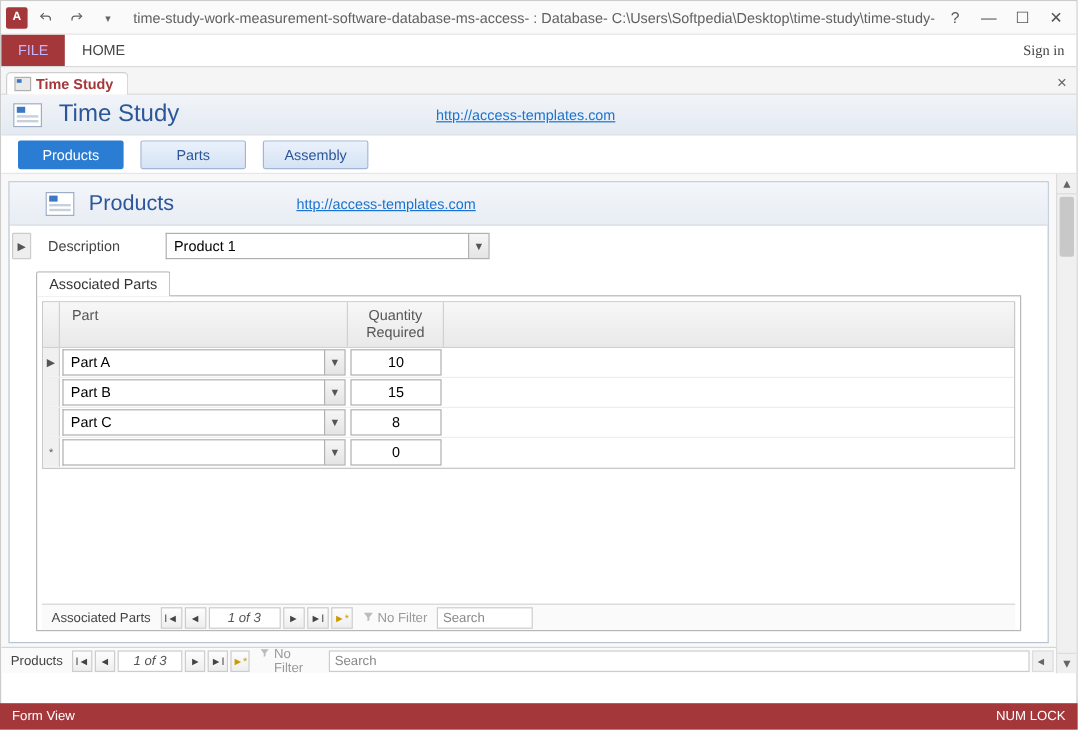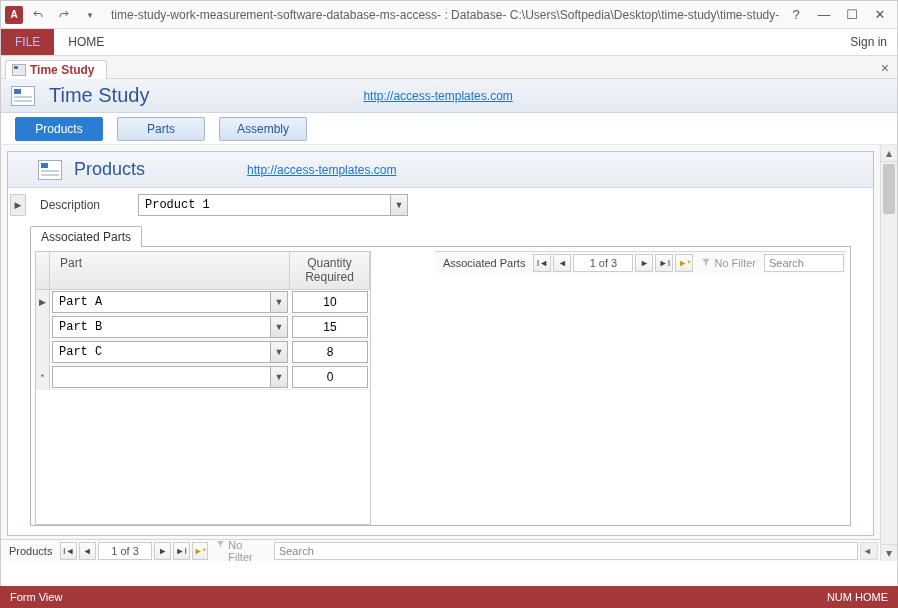--- a/index.html
+++ b/index.html
@@ -11,21 +11,21 @@
   .qat-btn { width: 22px; height: 22px; display: flex; align-items: center; justify-content: center; color: #666; cursor: pointer; }
   .qat-btn svg { width: 12px; height: 12px; }
   .title-path { flex: 1; color: #606060; font-size: 12px; white-space: nowrap; overflow: hidden; padding-left: 6px; }
   .win-btns { display: flex; gap: 2px; }
   .win-btn { width: 26px; height: 22px; display: flex; align-items: center; justify-content: center; color: #555; cursor: pointer; font-size: 13px; }
 
   
   .ribbon { height: 26px; display: flex; align-items: center; background: #fff; }
   .file-tab { background: #a4373a; color: #c4b5fd; padding: 0 14px; height: 26px; line-height: 26px; font-size: 12px; }
   .home-tab { padding: 0 14px; height: 26px; line-height: 26px; color: #444; }
-  .signin { margin-left: auto; padding: 0 10px; color: #444; font-size: 12px; height:26px; line-height:26px; }
+  .signin { margin-left: auto; padding: 0 10px; color: #444; font-size: 12px; height:26px; line-height:26px;font-family:Liberation Serif, serif; }
 
   
   .doc-tabstrip { height: 24px; background: #f5f5f5; border-top: 1px solid #d9d9d9; border-bottom: 1px solid #d9d9d9; display: flex; align-items: flex-end; padding-left: 4px; position: relative; }
   .doc-tab { background: #fff; border: 1px solid #cfcfcf; border-bottom: none; border-radius: 4px 4px 0 0; padding: 2px 12px 2px 6px; display: flex; align-items: center; gap: 4px; color: #a4373a; font-weight: bold; font-size: 12px; position: relative; top: 1px; }
   .doc-tab .form-icon { width: 14px; height: 12px; background: linear-gradient(#e9e9e9,#e9e9e9); border: 1px solid #b0b0b0; display: inline-block; position: relative; }
   .doc-tab .form-icon::before { content:""; position:absolute; left:1px; top:1px; width:4px; height:3px; background:#3c78c3; }
   .doc-tabstrip .close-x { position: absolute; right: 8px; top: 4px; color: #666; cursor: pointer; font-size: 14px; }
 
   
   .headerband { height: 34px; background: linear-gradient(#f1f4f8,#e4eaf2); border-bottom: 1px solid #cfd6df; display: flex; align-items: center; padding-left: 10px; gap: 14px; }
@@ -52,49 +52,49 @@
   .subform-wrap { margin: 6px; border: 1px solid #b8c4d4; background: #fff; height: 385px; display:flex; flex-direction:column; overflow:hidden; }
   .sub-titleband { height: 36px; background: linear-gradient(#f3f6fa,#e8edf4); border-bottom: 1px solid #cdd6e1; display: flex; align-items: center; padding-left: 30px; gap: 12px; }
   .sub-title { font-size: 18px; color: #2b579a; }
   .sub-link { color: #1a73d1; text-decoration: underline; margin-left: 90px; font-size: 12px; }
 
   .desc-row { display:flex; align-items:center; padding: 6px 8px 6px 2px; gap:8px; position:relative; }
   .record-sel { width:16px; background:#eee; border:1px solid #ccc; border-radius:1px; height:22px; display:flex; align-items:center; justify-content:center; font-size:9px; color:#555; }
   .desc-label { width: 96px; padding-left: 6px; color:#444; }
   .desc-field { flex:0 0 270px; }
   .combo { display:flex; }
-  .combo input { flex:1; height:22px; border:1px solid #b0b0b0; border-right:none; padding:0 6px; font-size:12px; background:#fff;font-family:Liberation Mono, monospace; }
+  .combo input { flex:1; height:22px; border:1px solid #b0b0b0; border-right:none; padding:0 6px; font-size:12px; background:#fff; }
   .combo .dd { width:18px; height:22px; border:1px solid #b0b0b0; background:linear-gradient(#f6f6f6,#e4e4e4); display:flex; align-items:center; justify-content:center; color:#555; cursor:pointer; font-size:9px; }
 
   
   .subtabs { display:flex; align-items:flex-end; padding-left: 22px; height:24px; gap:0; }
   .subtab { border:1px solid #b7b7b7; border-bottom:none; padding:3px 10px; font-size:12px; background:linear-gradient(#f4f4f4,#e6e6e6); color:#333; position:relative; top:1px; border-radius:2px 2px 0 0; }
   .subtab.active { background:#fff; }
-  .subtabs-body { margin: 0 22px 8px 22px; border:1px solid #b7b7b7; background:#fff; height: 280px; display:flex; flex-direction:row; padding:4px 4px 0 4px; }
+  .subtabs-body { margin: 0 22px 8px 22px; border:1px solid #b7b7b7; background:#fff; height: 280px; display:flex; flex-direction:column; padding:4px 4px 0 4px; }
 
   
   .grid-outer { border:1px solid #c9c9c9; flex:0 0 auto; }
   .grid-head { display:flex; background:linear-gradient(#f7f7f7,#e9e9e9); border-bottom:1px solid #d0d0d0; }
   .rowsel-col { width:14px; border-right:1px solid #d0d0d0; }
   .gh { padding:4px 6px; color:#555; border-right:1px solid #d0d0d0; text-align:center; }
   .gh.part { width:240px; text-align:left; padding-left:10px; }
   .gh.qty { width:80px; line-height:1.2; }
   .grid-row { display:flex; border-bottom:1px solid #eee; align-items:center; }
   .grid-row .rowsel { width:14px; height:24px; background:#f0f0f0; border-right:1px solid #d0d0d0; display:flex; align-items:center; justify-content:center; font-size:9px; color:#555; }
   .grid-row .cell-part { width:240px; padding:1px 2px; }
   .grid-row .cell-qty { width:80px; padding:1px 2px; }
   .grid-row input.qty { width:100%; height:22px; border:1px solid #b0b0b0; text-align:center; font-size:12px; }
   .grid-blank { flex:1; background:#fff; }
 
   
   .recnav { height:22px; border-top:1px solid #d5d5d5; background:#fafafa; display:flex; align-items:center; font-size:11px; color:#555; gap:2px; padding:0 2px; }
   .recnav .label { padding:0 6px; color:#444; }
   .recnav .nbtn { width:18px; height:18px; border:1px solid #ccc; background:linear-gradient(#fdfdfd,#eee); display:flex; align-items:center; justify-content:center; cursor:pointer; font-size:9px; color:#444;}
   .recnav .nbtn.star { color:#cc9a00; }
-  .recnav .pos { width:60px; height:18px; border:1px solid #ccc; text-align:center; line-height:16px; background:#fff; }
+  .recnav .pos { width:60px; height:18px; border:1px solid #ccc; text-align:center; line-height:16px; background:#fff;font-style:italic; }
   .recnav .filter { display:flex; gap:3px; color:#9a9a9a; padding:0 6px; }
   .recnav .search { height:18px; border:1px solid #ccc; padding:0 4px; width:80px; font-size:11px; color:#888; background:#fff; }
   .funnel { width:10px; height:10px; }
 
   .outer-recnav { height:22px; border-top:1px solid #d5d5d5; background:#fafafa; display:flex; align-items:center; font-size:11px; gap:2px; padding:0 2px; }
   .outer-recnav .search { width:640px; }
 
   
   .statusbar { position:absolute; bottom:0; left:0; right:0; height:22px; background:#a4373a; color:#fff; display:flex; align-items:center; padding:0 10px; font-size:11px; justify-content:space-between; }
 
@@ -275,14 +275,14 @@
 
   <div class="vscroll">
     <div class="arrow">▴</div>
     <div class="thumb"></div>
     <div class="arrow bottom">▾</div>
   </div>
 </div>
 
 <div class="statusbar">
   <span>Form View</span>
-  <span>NUM HOME</span>
+  <span>NUM LOCK</span>
 </div>
 
 </body></html>

